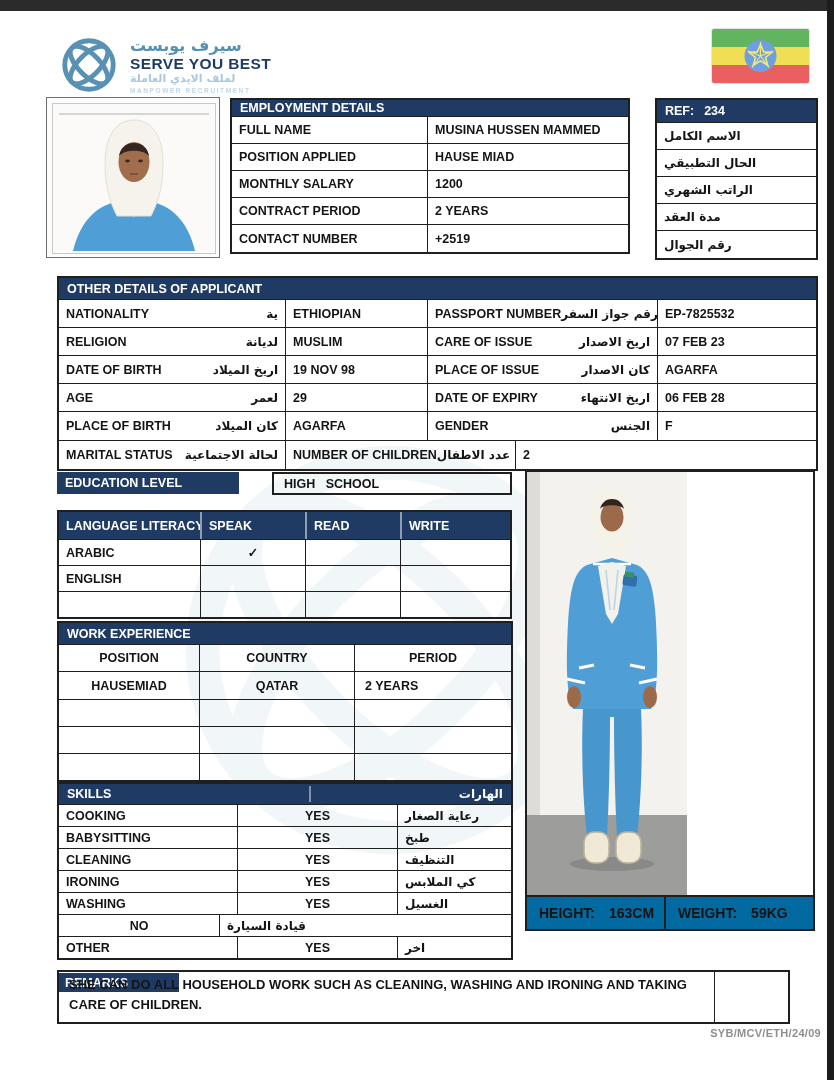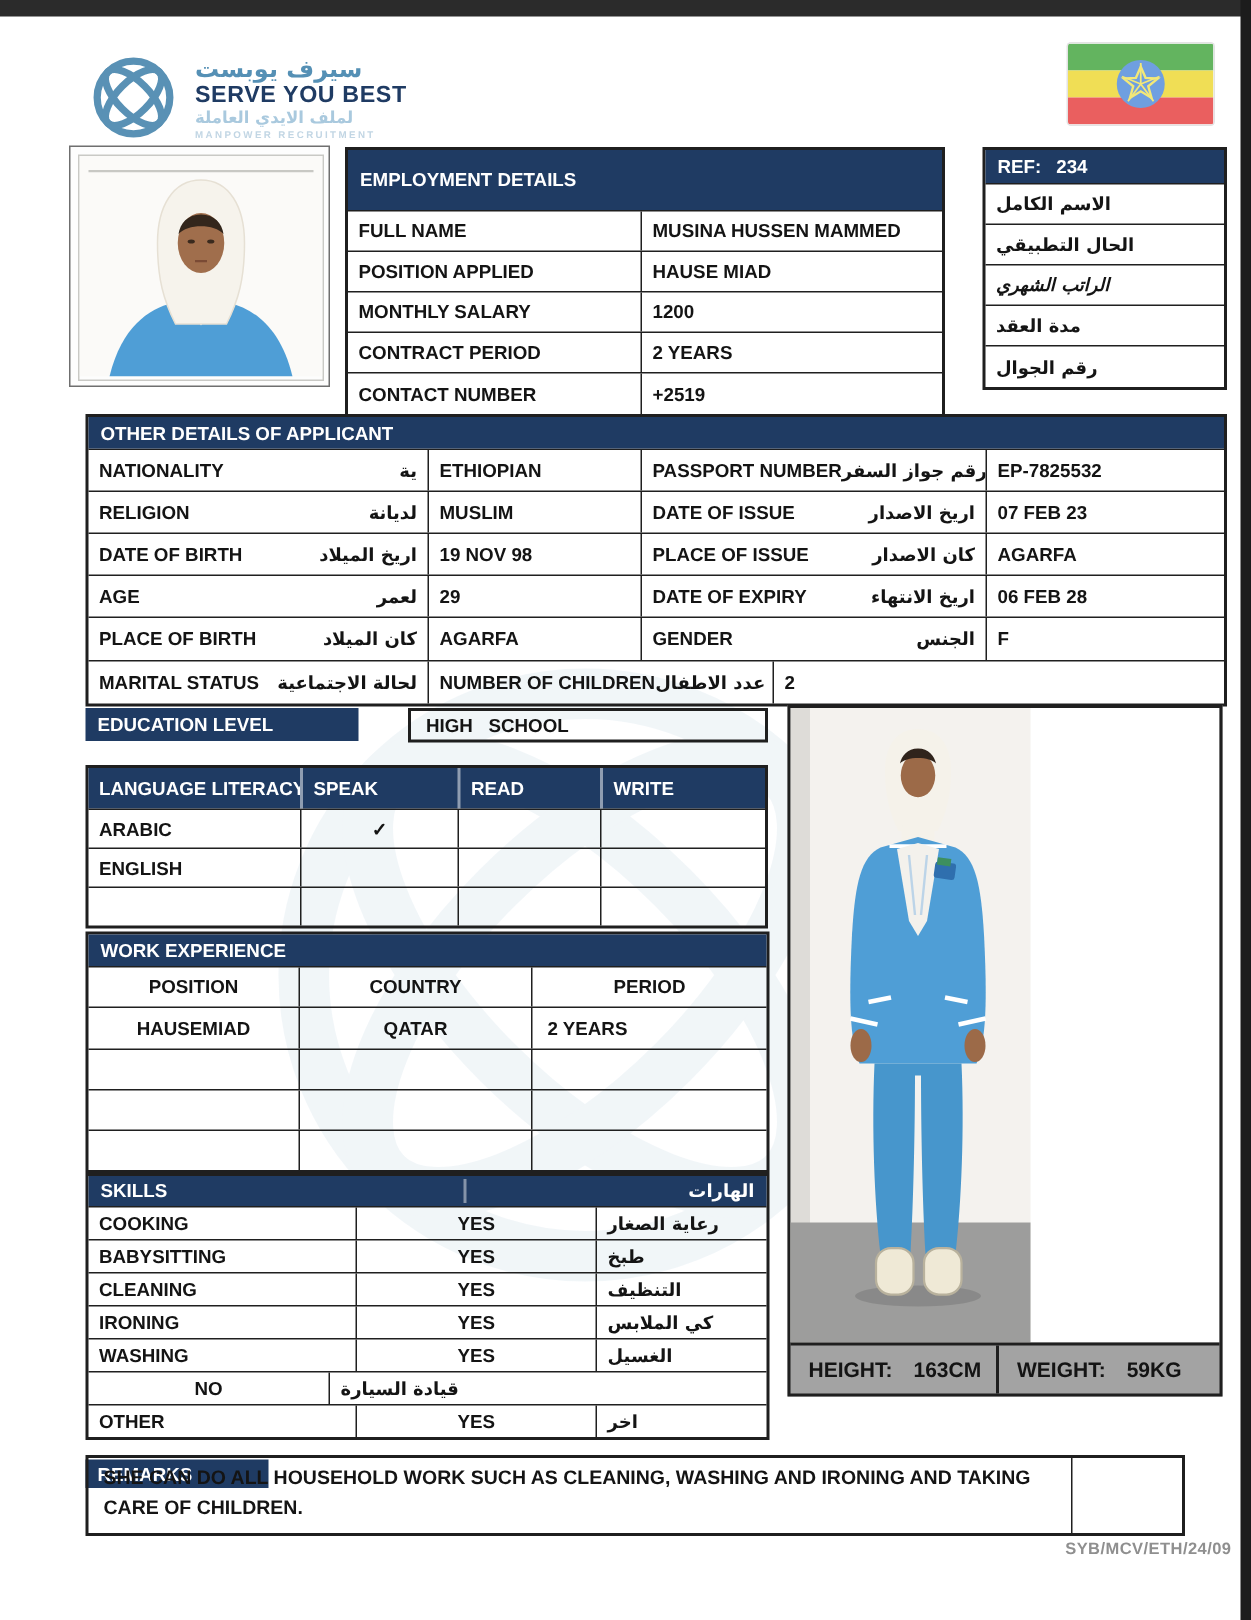--- a/index.html
+++ b/index.html
@@ -36,21 +36,21 @@
   .ar{font-family:"DejaVu Sans",sans-serif;direction:rtl;font-size:12px;}
   .right{justify-content:flex-end;}
   .center{justify-content:center;}
   .between{justify-content:space-between;}
   .hdiv{position:absolute;top:2px;bottom:2px;width:2px;background:rgba(255,255,255,.45);}
 
   
   .idphoto{left:46px;top:97px;width:174px;height:161px;border:1.5px solid #6f6f6f;background:#fdfdfd;padding:5px;}
   .idphoto-inner{width:100%;height:100%;border:1px solid #c9c9c5;overflow:hidden;}
 
-  .bodypanel{left:525px;top:470px;width:290px;height:461px;border:2px solid #1f1f1f;display:flex;flex-direction:column;background:#a3a3a3;}
+  .bodypanel{left:525px;top:470px;width:290px;height:461px;border:2px solid #1f1f1f;display:flex;flex-direction:column;background:#0369a1;}
   .bodyphoto{flex:1;overflow:hidden;}
   .stats{height:32px;border-top:2px solid #1f1f1f;display:flex;}
   .stat{display:flex;align-items:center;gap:14px;padding:0 0 0 12px;font-size:14px;font-weight:700;box-sizing:border-box;}
   .stat + .stat{border-left:2px solid #1f1f1f;}
 
   
   .remarks-text{font-size:13px;font-weight:700;line-height:1.55;padding:3px 10px;white-space:normal;max-width:655px;}
   .footer-code{color:#8f8f8f;font-size:11px;font-weight:700;letter-spacing:.3px;}
   .pre{white-space:pre;}
 </style>
@@ -118,21 +118,21 @@
         <ellipse cx="81" cy="58" rx="15.5" ry="20" fill="#a06e4c"></ellipse>
         <path d="M81,39 C72,39 67,45 66,52 C72,45 90,45 96,52 C95,45 90,39 81,39 Z" fill="#33261c"></path>
         <ellipse cx="74.5" cy="57" rx="2.4" ry="1.4" fill="#3a2a1e"></ellipse>
         <ellipse cx="87.5" cy="57" rx="2.4" ry="1.4" fill="#3a2a1e"></ellipse>
         <line x1="77" y1="70" x2="85" y2="70" stroke="#7a4a34" stroke-width="1.5"></line>
       </svg>
     </div>
   </div>
 
   <div class="abs tbl" style="left:230px;top:98px;width:400px;">
-    <div class="sechead" style="height:40px;">EMPLOYMENT DETAILS</div>
+    <div class="sechead" style="height:16px;">EMPLOYMENT DETAILS</div>
     <div class="row" style="height:26px;">
       <div class="c" style="width:195px;">FULL NAME</div>
       <div class="c" style="flex:1;">MUSINA HUSSEN MAMMED</div>
     </div>
     <div class="row" style="height:26px;">
       <div class="c" style="width:195px;">POSITION APPLIED</div>
       <div class="c" style="flex:1;">HAUSE MIAD</div>
     </div>
     <div class="row" style="height:26px;">
       <div class="c" style="width:195px;">MONTHLY SALARY</div>
@@ -152,21 +152,21 @@
     <div class="sechead" style="height:22px;gap:10px;">
       <span>REF:</span>
       <span>234</span>
     </div>
     <div class="row" style="height:26px;">
         <div class="c ar right" style="flex:1;">الاسم الكامل</div>
       </div>
     <div class="row" style="height:26px;">
         <div class="c ar right" style="flex:1;">الحال التطبيقي</div>
       </div>
-    <div class="row" style="height:26px;font-style:italic;">
+    <div class="row" style="height:26px;">
         <div class="c ar right" style="flex:1;">الراتب الشهري</div>
       </div>
     <div class="row" style="height:26px;">
         <div class="c ar right" style="flex:1;">مدة العقد</div>
       </div>
     <div class="row" style="height:27px;">
         <div class="c ar right" style="flex:1;">رقم الجوال</div>
       </div>
   </div>
 
@@ -185,21 +185,21 @@
         </div>
       <div class="c" style="flex:1;">EP-7825532</div>
     </div>
     <div class="row" style="height:27px;">
       <div class="c between" style="width:226px;">
           <span>RELIGION</span>
           <span class="ar">لديانة</span>
         </div>
       <div class="c" style="width:142px;">MUSLIM</div>
       <div class="c between" style="width:230px;">
-          <span>DATE OF ISSUE</span>
+          <span>CARE OF ISSUE</span>
           <span class="ar">اريخ الاصدار</span>
         </div>
       <div class="c" style="flex:1;">07 FEB 23</div>
     </div>
     <div class="row" style="height:27px;">
       <div class="c between" style="width:226px;">
           <span>DATE OF BIRTH</span>
           <span class="ar">اريخ الميلاد</span>
         </div>
       <div class="c" style="width:142px;">19 NOV 98</div>

